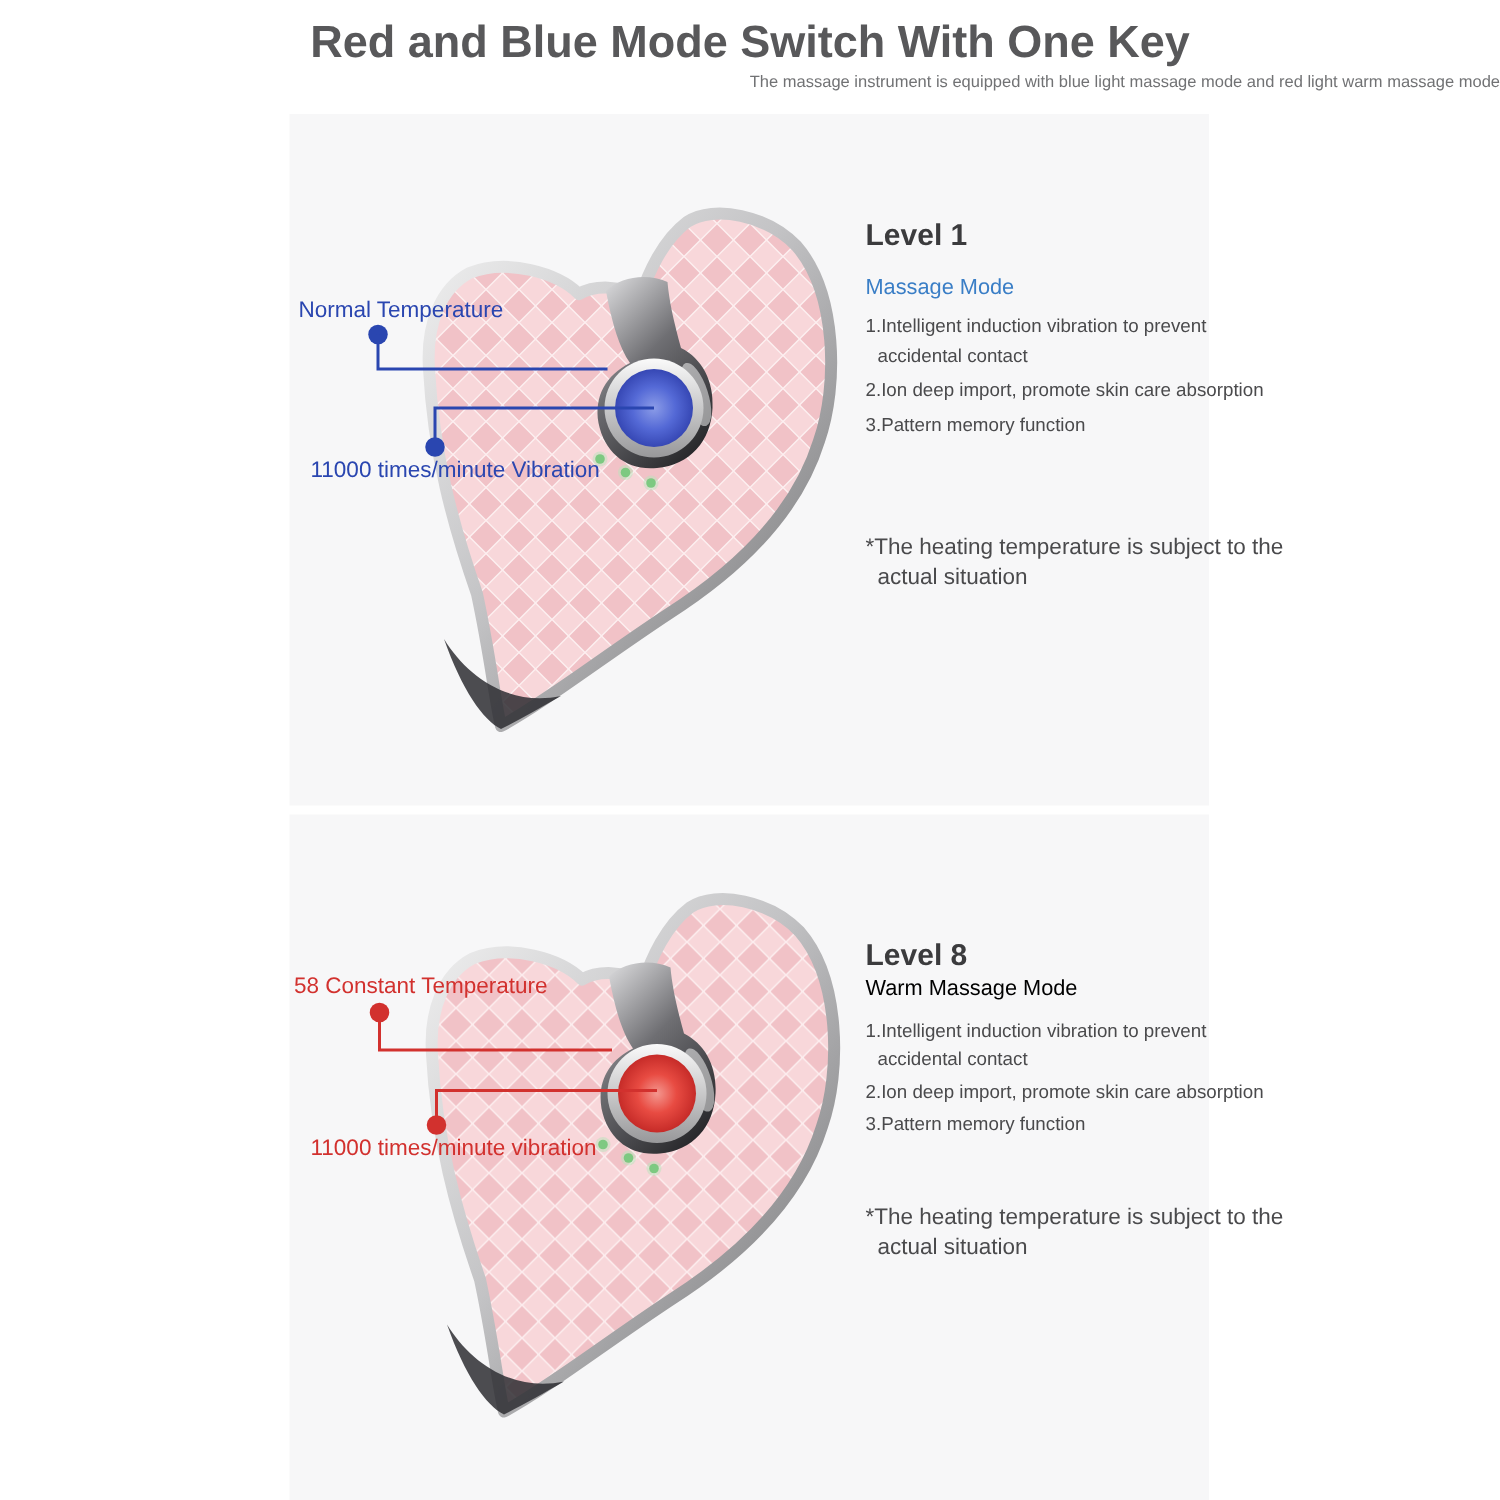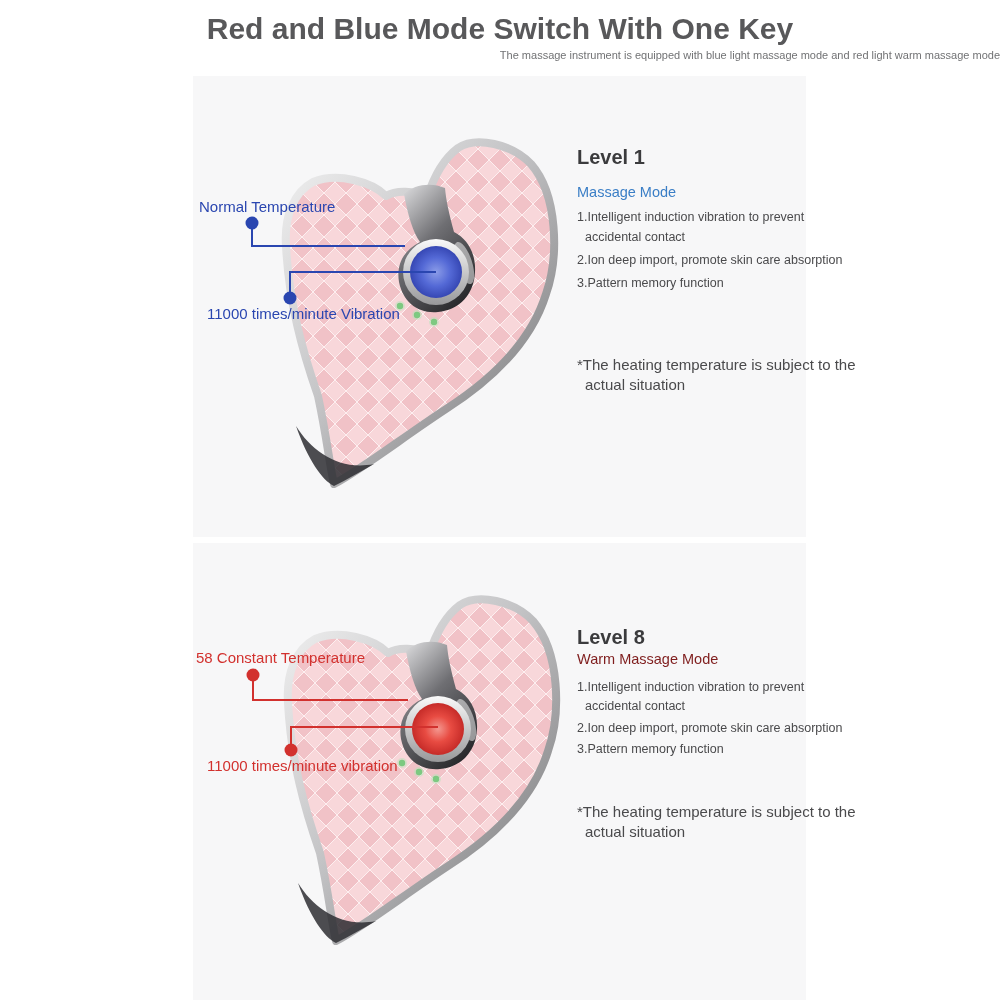--- a/index.html
+++ b/index.html
@@ -22,21 +22,21 @@
   #panel-2 { top:543px; height:457px; }
   .device-svg { position:absolute; overflow:visible; }
   .callout-svg { position:absolute; left:0; top:0; width:613px; height:461px; pointer-events:none; }
   .callout-label { position:absolute; font-size:15px; white-space:nowrap; }
   .blue-label { color:#2a46b0; }
   .red-label  { color:#d2312e; }
   .info-block { position:absolute; left:384px; width:230px; }
   .level-heading { position:absolute; font-size:20px; font-weight:700; color:#3b3b3d; }
   .mode-label { position:absolute; font-size:14.5px; }
   .mode-blue { color:#3a7ec6; }
-  .mode-red  { color:#7f1d1d; }
+  .mode-red  { color:#000000; }
   .feature-line { position:absolute; font-size:12.5px; color:#4a4a4c; white-space:nowrap;text-align:right; }
   .feature-indent { padding-left:8px; }
   .note-line { position:absolute; font-size:15px; color:#4a4a4c; white-space:nowrap; }
 </style>
 </head>
 <body>
 
 <svg width="0" height="0" style="position:absolute" aria-hidden="true">
   <defs>
     <pattern id="diam" width="22" height="22" patternUnits="userSpaceOnUse">

